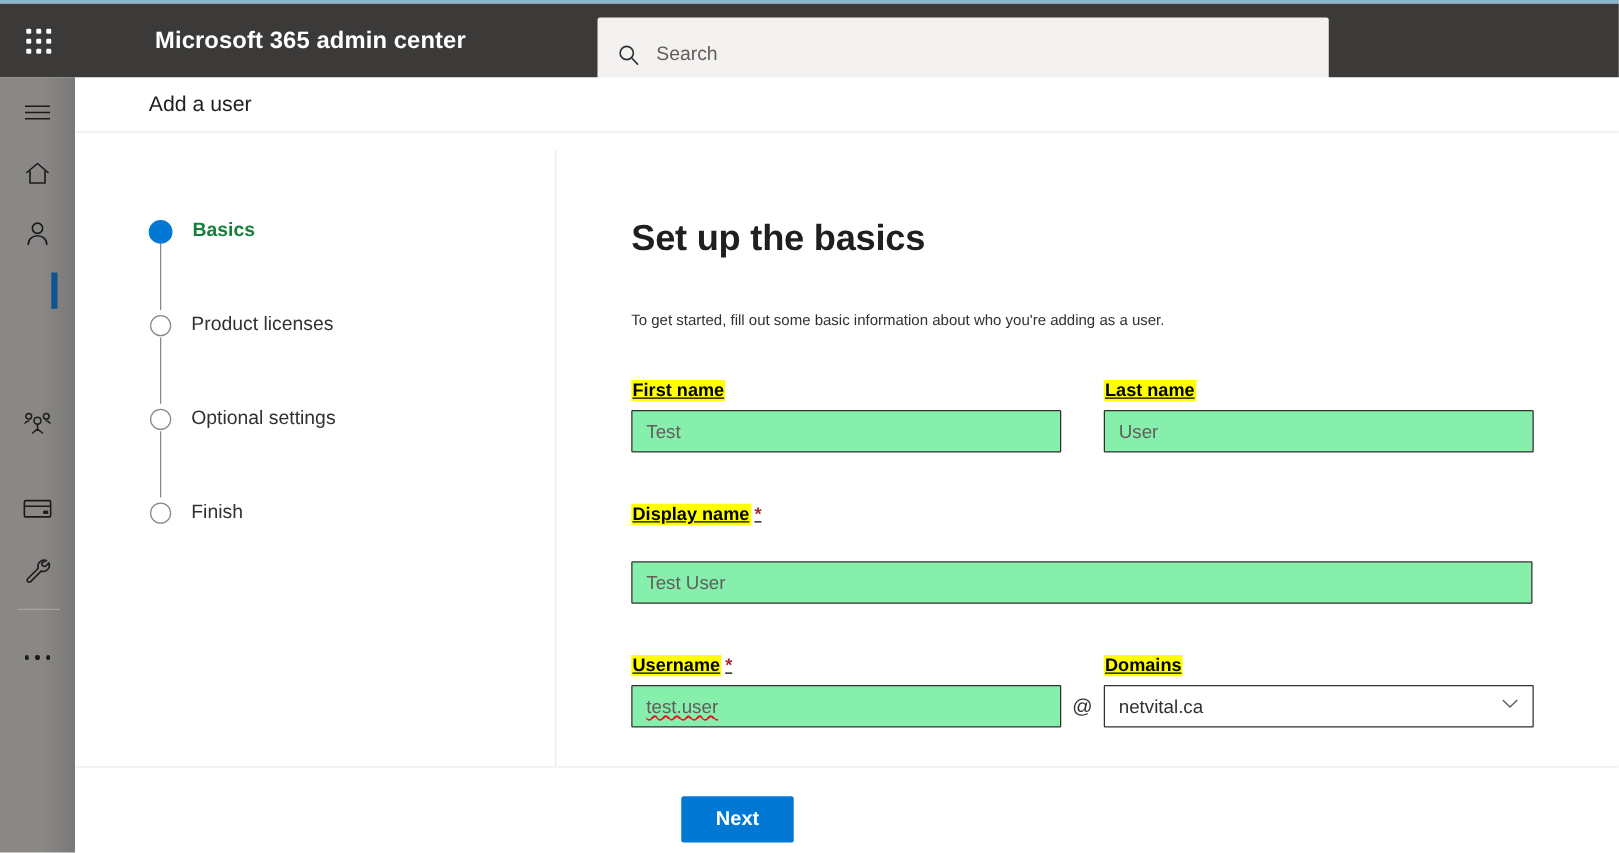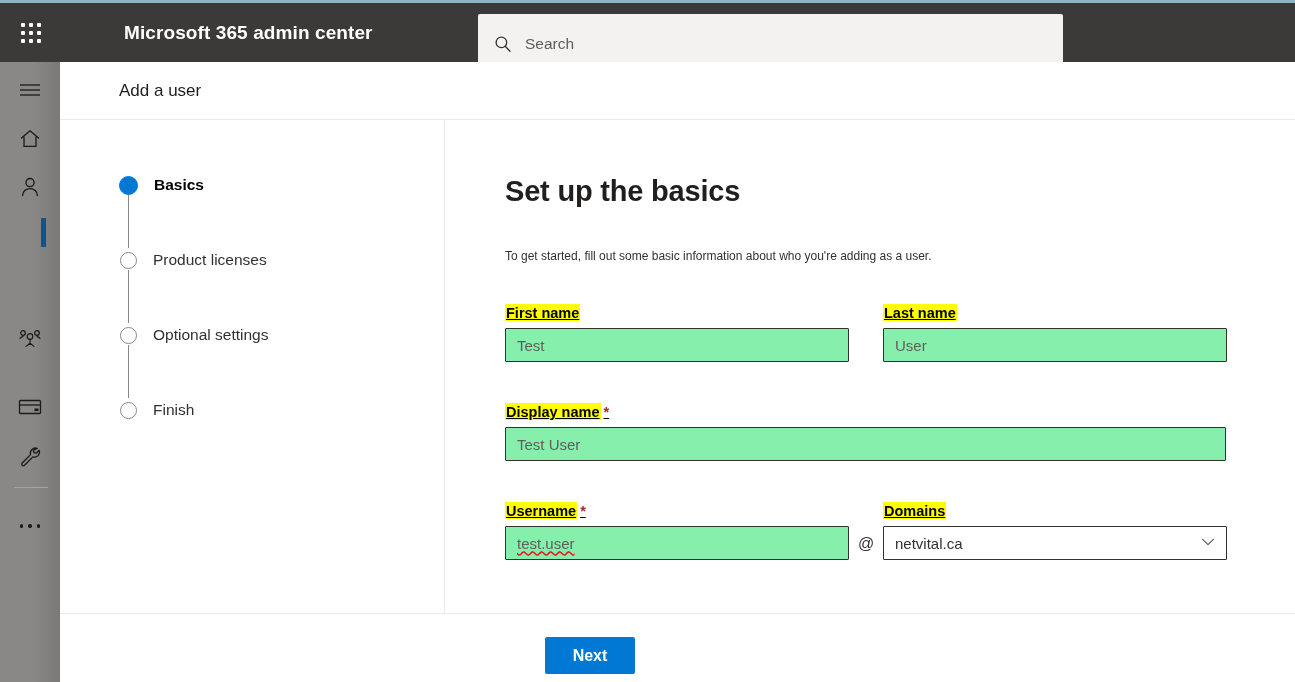--- a/index.html
+++ b/index.html
@@ -89,21 +89,21 @@
   .rail-dots i { width: 3.5px; height: 3.5px; background: #1b1a19; border-radius: 50%; display: block; }
 
   
   .panel {
     position: absolute; left: 60px; top: 62px;
     width: 1235px; height: 620px;
     background: #ffffff;
   }
   .panel-header {
     position: absolute; left: 0; top: 0;
-    width: 1235px; height: 58px;
+    width: 1235px; height: 44px;
     border-bottom: 1px solid #edebe9;
     display: flex; align-items: center;
   }
   .panel-title {
     margin-left: 59px;
     font-size: 17px;
     color: #201f1e;
     font-weight: 400;
   }
 
@@ -142,21 +142,21 @@
     width: 1px; height: 53px;
     background: #8a8886;
   }
   .step:last-child .step-line { display: none; }
   .step-label {
     margin-left: 16px;
     font-size: 15.5px;
     color: #323130;
     white-space: nowrap;
   }
-  .step.active .step-label { font-weight: 700; color: #000000; }
+  .step.active .step-label { font-weight: 700; color: #15803d; }
 
   
   .form-area {
     position: absolute; left: 386px; top: 58px;
     width: 849px; height: 493px;
     padding-left: 59px;
     overflow: hidden;
   }
   .form-heading {
     margin: 0; padding-top: 55px;
@@ -170,21 +170,21 @@
     font-size: 12px;
     color: #323130;
   }
 
   .field-row {
     display: flex;
     margin-top: 42px;
   }
   .field { display: flex; flex-direction: column; }
   .field.w-half { width: 344px; }
-  .field.w-full { width: 721px; }
+  .field.w-full { width: 721px; gap: 22px; }
   .field.w-domain { width: 344px; }
 
   .field-label {
     font-size: 14.5px;
     color: #000000;
     font-weight: 600;
     margin-bottom: 7px;
     align-self: flex-start;
     text-decoration: underline;
   }

